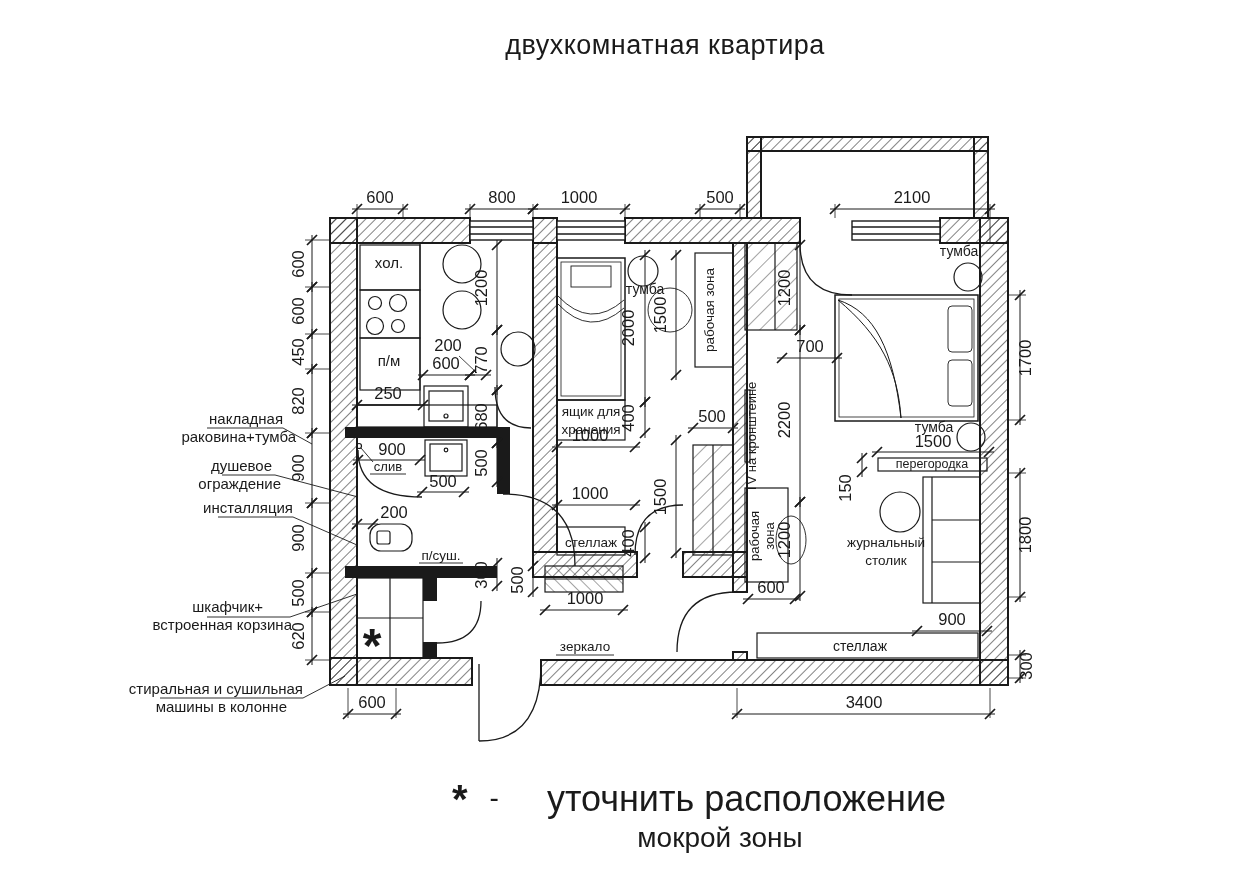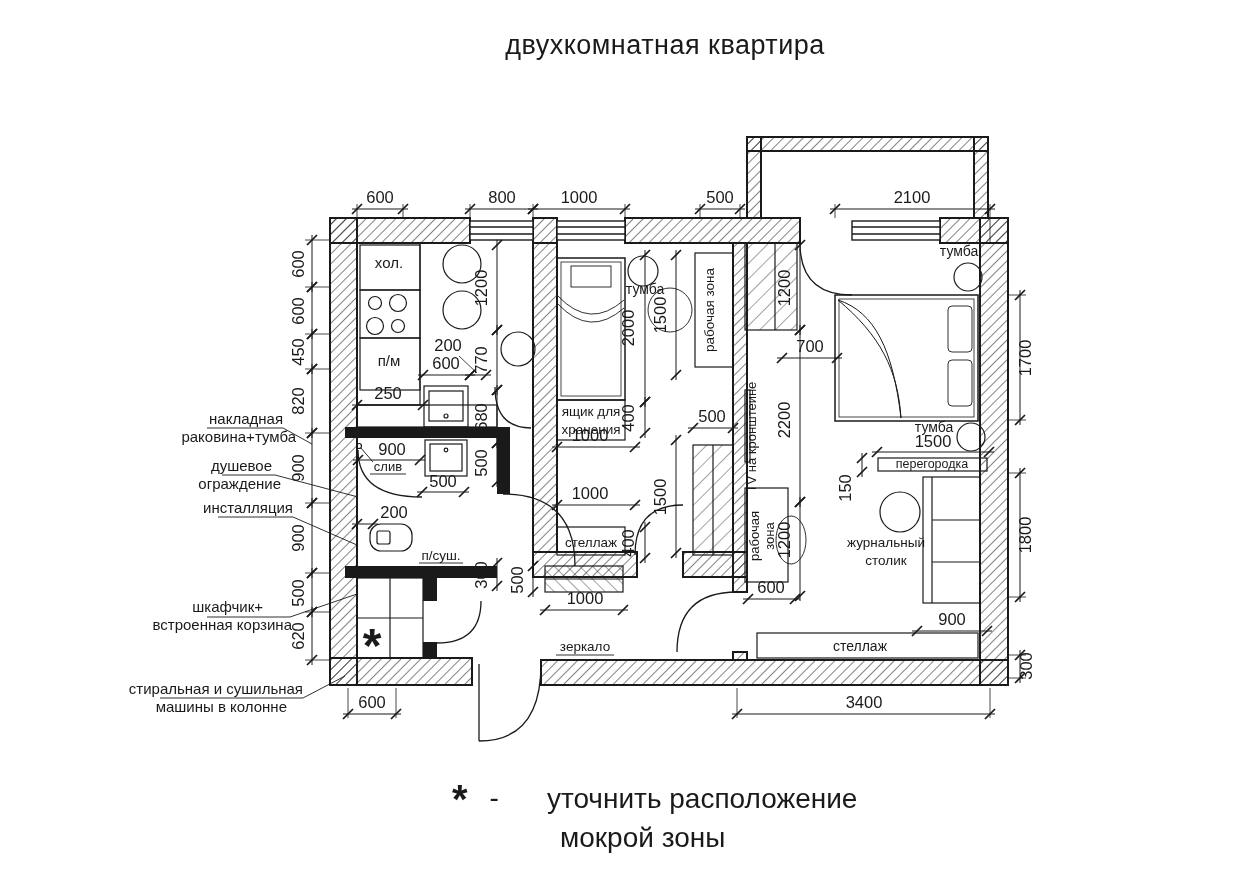--- a/index.html
+++ b/index.html
@@ -4,22 +4,22 @@
 <style>
   html,body{margin:0;padding:0;background:#ffffff;}
   #stage{position:relative;width:1250px;height:885px;background:#ffffff;overflow:hidden;
          font-family:"Liberation Sans", sans-serif;color:#1a1a1a;}
   #plan-svg{position:absolute;left:0;top:0;}
   .page-title{position:absolute;top:30px;left:340px;width:650px;text-align:center;
               font-size:27px;letter-spacing:0.5px;}
   .legend-row{position:absolute;top:784px;left:452px;width:500px;display:flex;align-items:flex-start;}
   .legend-star{font-size:40px;line-height:30px;margin-right:22px;font-weight:bold;}
   .legend-dash{font-size:28px;line-height:28px;margin-right:48px;}
-  .legend-text{font-size:28px;line-height:30px;}
-  .legend-line2{position:absolute;top:822px;left:560px;width:320px;text-align:left;font-size:28px;}
+  .legend-text{font-size:36px;line-height:30px;}
+  .legend-line2{position:absolute;top:822px;left:560px;width:320px;text-align:center;font-size:28px;}
   text{fill:#1a1a1a;}
 </style>
 </head>
 <body>
 
 <div id="stage">
 
   <div class="page-title">двухкомнатная квартира</div>
 
   <svg id="plan-svg" width="1250" height="885" viewBox="0 0 1250 885">

